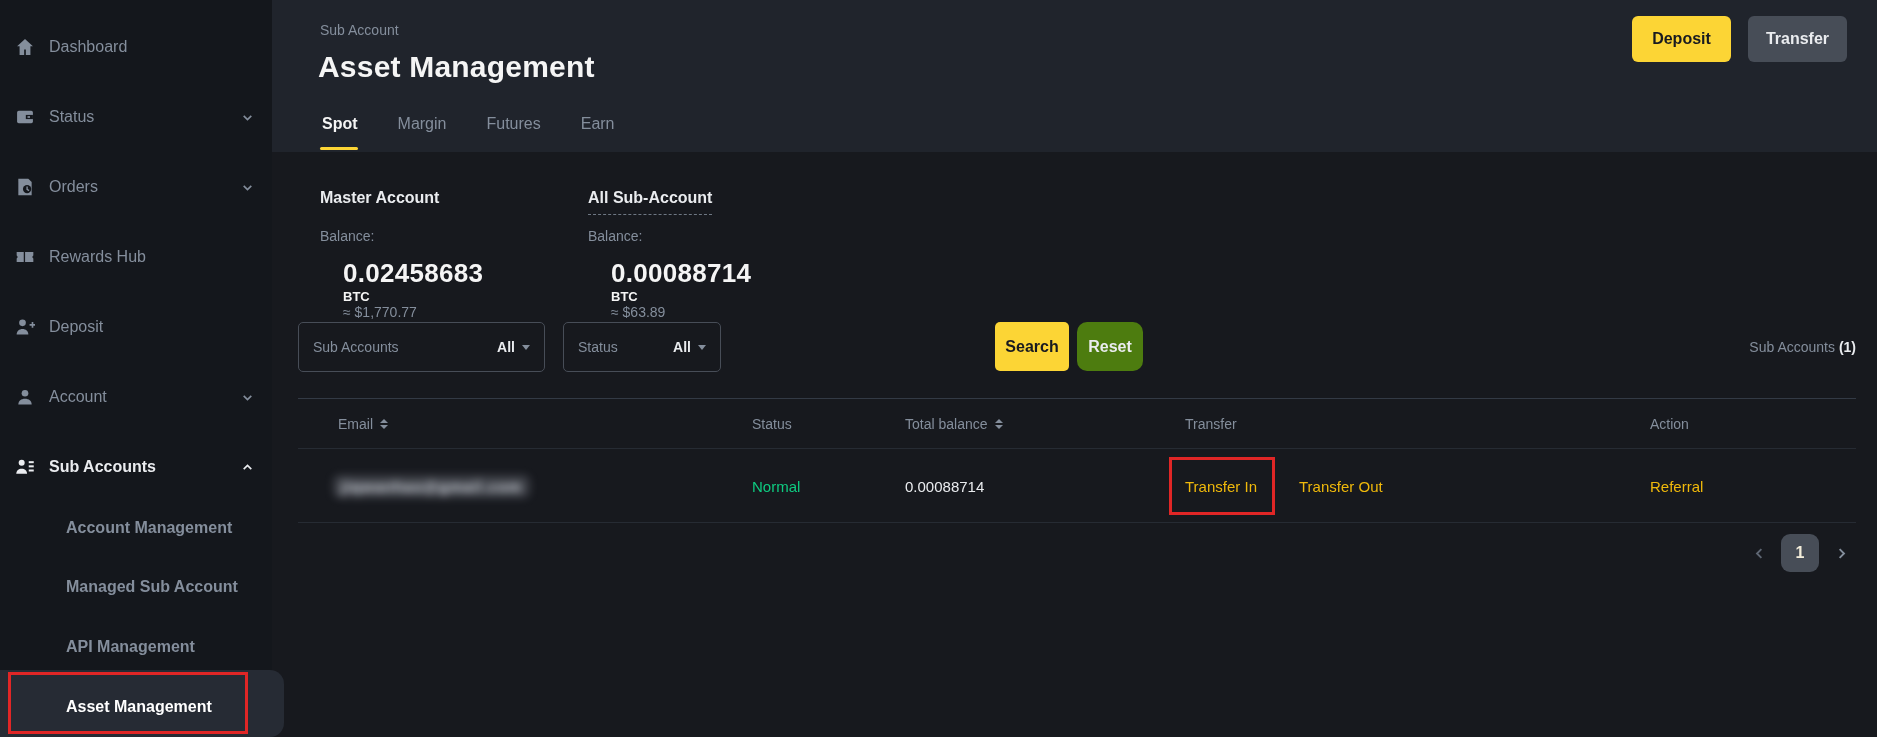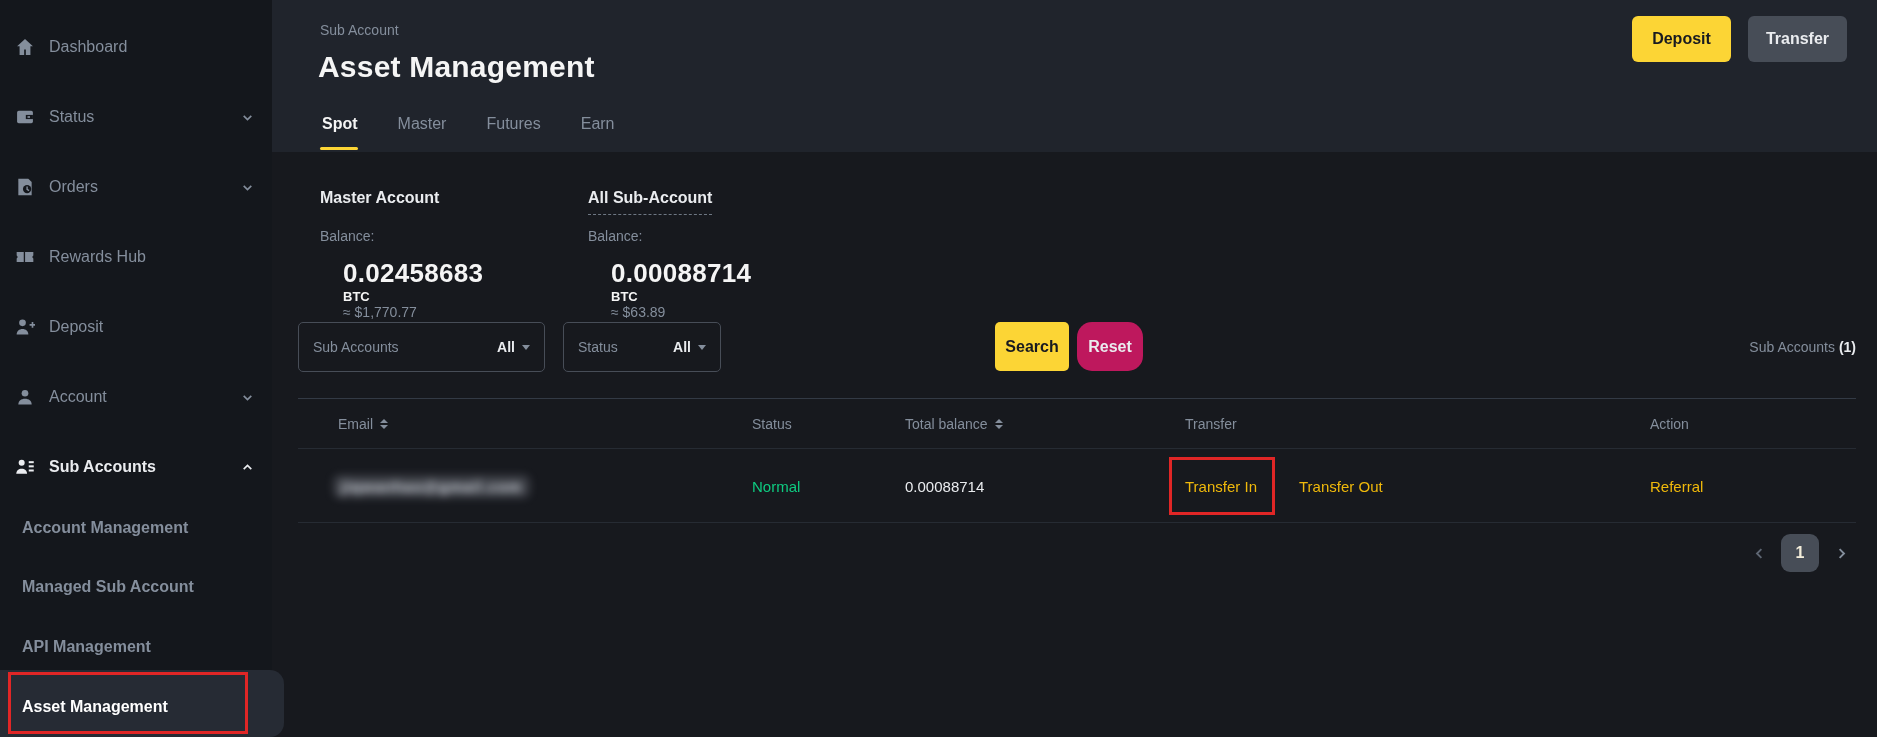--- a/index.html
+++ b/index.html
@@ -16,21 +16,21 @@
     position:absolute; left:0; width:272px; height:40px;
     display:flex; align-items:center; padding:0 18px 0 14px;
     color:#848e9c; font-size:16px; font-weight:500; cursor:pointer;
   }
   .side-item .icon { width:22px; height:22px; display:flex; align-items:center; justify-content:center; margin-right:13px; }
   .side-item .lbl { flex:1; }
   .side-item .chev { width:14px; height:14px; display:flex; align-items:center; justify-content:center; }
   .side-item.active { color:#eaecef; font-weight:700; }
   .side-sub {
     position:absolute; left:0; width:272px; height:40px;
-    display:flex; align-items:center; padding-left:22px;
+    display:flex; align-items:center; padding-left:66px;
     color:#848e9c; font-size:16px; font-weight:700; cursor:pointer; z-index:2;
   }
   .side-sub.active { color:#ffffff; }
   .active-pill {
     position:absolute; left:0; top:670px; width:284px; height:67px;
     background:#262b34; border-radius:0 14px 14px 0; z-index:1;
   }
   .annotation-red {
     position:absolute; border:3px solid #e02626; z-index:20; pointer-events:none;
   }
@@ -62,21 +62,21 @@
   .filter-box {
     position:absolute; top:322px; height:50px; border:1px solid #474d57; border-radius:5px;
     display:flex; align-items:center; justify-content:space-between; padding:0 14px; cursor:pointer;
   }
   #filter-subaccounts { left:298px; width:247px; }
   #filter-status { left:563px; width:158px; }
   .filter-label { font-size:14px; color:#848e9c; }
   .filter-value { font-size:14px; font-weight:700; color:#eaecef; display:flex; align-items:center; }
   .caret-down { width:0; height:0; border-left:4px solid transparent; border-right:4px solid transparent; border-top:5px solid #848e9c; margin-left:7px; }
   .btn-search { position:absolute; left:995px; top:322px; width:74px; height:49px; background:#fcd535; color:#181a20; border:none; border-radius:5px; font-size:16px; font-weight:700; cursor:pointer; font-family:inherit; }
-  .btn-reset  { position:absolute; left:1077px; top:322px; width:66px; height:49px; background:#be185d; color:#eaecef; border:none; border-radius:15px; font-size:16px; font-weight:700; cursor:pointer; font-family:inherit; }
+  .btn-reset  { position:absolute; left:1077px; top:322px; width:66px; height:49px; background:#4d7c0f; color:#eaecef; border:none; border-radius:10px; font-size:16px; font-weight:700; cursor:pointer; font-family:inherit; }
   .subacct-count { position:absolute; top:339px; right:21px; font-size:14px; color:#848e9c; }
   .subacct-count b { color:#eaecef; font-weight:700; }
   
   .table { position:absolute; left:298px; top:398px; width:1558px; }
   .t-head { position:relative; height:50px; border-top:1px solid #333a45; }
   .t-row  { position:relative; height:75px; border-top:1px solid #262b33; border-bottom:1px solid #262b33; }
   .th { position:absolute; top:0; height:50px; display:flex; align-items:center; font-size:14px; color:#848e9c; }
   .td { position:absolute; top:0; height:75px; display:flex; align-items:center; font-size:15px; }
   .col-email { left:40px; } .col-status { left:454px; } .col-balance { left:607px; }
   .col-transfer { left:887px; } .col-transfer2 { left:1001px; } .col-action { left:1352px; }
@@ -220,21 +220,21 @@
   </div>
   <div class="annotation-red" id="red-box-sidebar"></div>
 </aside>
 
 <div class="header-band"></div>
 <div class="breadcrumb">Sub Account</div>
 <div class="page-title">Asset Management</div>
 
 <div class="tabs">
   <span class="tab active">Spot</span>
-  <span class="tab">Master</span>
+  <span class="tab">Margin</span>
   <span class="tab">Futures</span>
   <span class="tab">Earn</span>
 </div>
 <div class="tab-underline"></div>
 
 <button class="btn btn-deposit">Deposit</button>
 <button class="btn btn-transfer">Transfer</button>
 
 <div class="acct-label" id="master-label">Master Account</div>
 <div class="acct-label" id="allsub-label">All Sub-Account</div>

